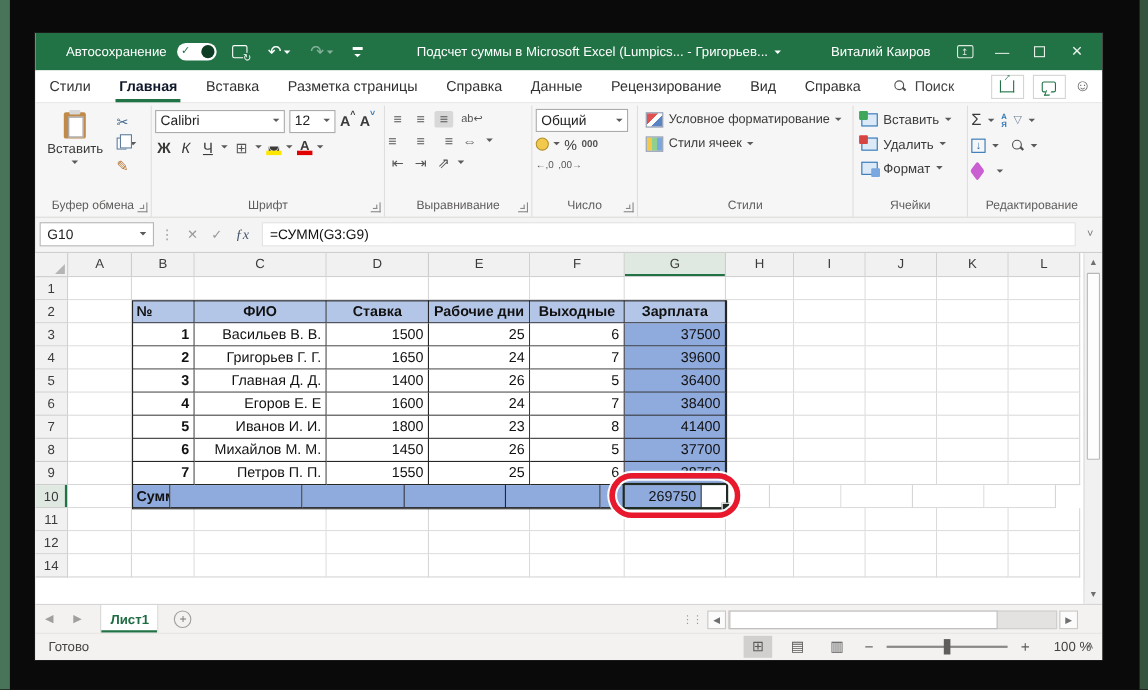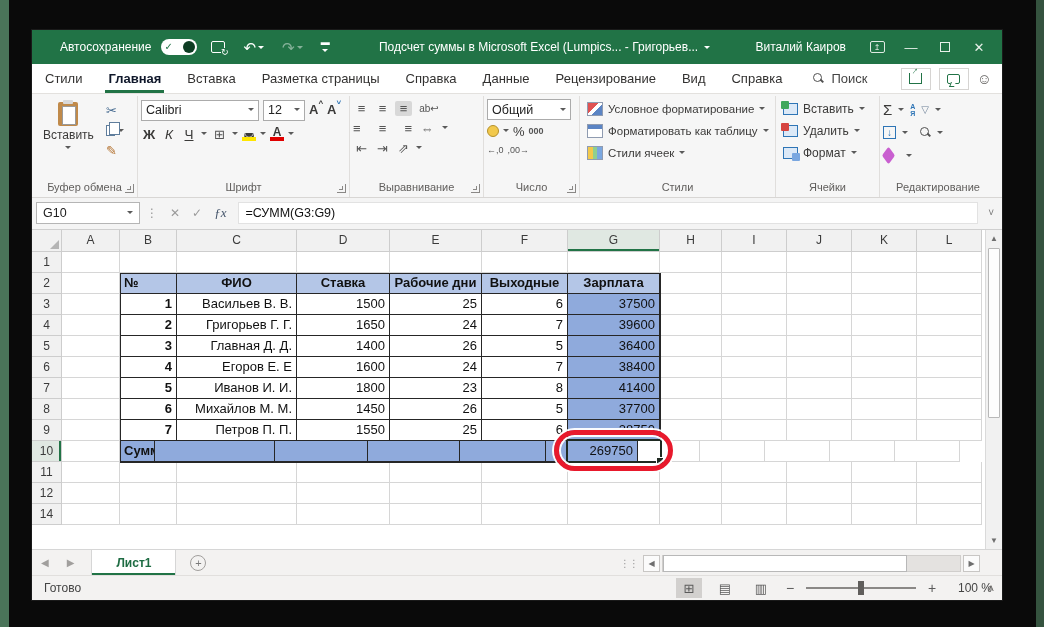--- a/index.html
+++ b/index.html
@@ -131,21 +131,21 @@
   .red-oval{position:absolute;left:522px;top:200px;width:119px;height:41px;border:5px solid #e8192c;border-radius:21px;
             box-shadow:0 0 0 2px rgba(255,255,255,.95), inset 0 0 0 2px rgba(255,255,255,.95);pointer-events:none;}
   .vscroll{position:absolute;right:0;top:0;width:17px;height:319px;background:#f1f1f1;border-left:1px solid #dadada;display:flex;flex-direction:column;}
   .sbtn{height:17px;display:flex;align-items:center;justify-content:center;color:#6e6e6e;font-size:8px;background:#f1f1f1;}
   .vthumb{margin:1px 2px;height:170px;background:#fdfdfd;border:1px solid #b8b8b8;border-radius:1px;}
   .vtrack{flex:1;}
 
   
   .sheetbar{height:26px;background:#f3f2f1;display:flex;align-items:center;flex:0 0 auto;position:relative;border-top:1px solid #d6d6d6;font-size:12px;}
   .navarr{color:#a19f9d;font-size:10px;padding:0 9px;}
-  .sheettab{height:100%;background:#fff;display:flex;align-items:center;padding:0 24px;font-weight:bold;color:#1e6c43;
+  .sheettab{height:100%;background:#fff;display:flex;align-items:center;padding:0 8px;font-weight:bold;color:#1e6c43;
             border-right:1px solid #d6d6d6;border-left:1px solid #d6d6d6;box-shadow:inset 0 -2px 0 #217346;margin-left:8px;}
   .addsheet{width:16px;height:16px;border:1px solid #a19f9d;border-radius:50%;color:#7a7a7a;font-size:11px;line-height:14px;text-align:center;margin-left:14px;}
   .hscroll{position:absolute;left:588px;right:22px;top:4px;height:18px;display:flex;align-items:center;gap:2px;}
   .hdots{color:#9a9a9a;font-size:10px;letter-spacing:-1px;margin-right:3px;}
   .hbtn{width:17px;height:17px;border:1px solid #c8c6c4;background:#fbfbfb;color:#6e6e6e;font-size:8px;display:flex;align-items:center;justify-content:center;}
   .htrack{flex:1;height:17px;background:#e4e2e0;border:1px solid #d0cecc;position:relative;}
   .hthumb{position:absolute;left:0;top:-1px;height:17px;width:82%;background:#fff;border:1px solid #b8b8b8;}
 
   
   .statusbar{height:25px;background:#f3f2f1;border-top:1px solid #e1dfdd;display:flex;align-items:center;font-size:12px;color:#444;flex:0 0 auto;}
@@ -346,25 +346,20 @@
 
       <div class="rgroup" style="width:196px">
         <div class="rbody">
           <div class="rcol">
             <span class="stbtn">
                 <span class="sticon"></span>
                 <span style="font-size:11.5px">Условное форматирование</span>
                 <span class="dd"></span>
               </span>
             <span class="stbtn">
-                <span class="sticon t2"></span>
-                <span style="font-size:11.5px">Форматировать как таблицу</span>
-                <span class="dd"></span>
-              </span>
-            <span class="stbtn">
                 <span class="sticon t3"></span>
                 <span style="font-size:11.5px">Стили ячеек</span>
                 <span class="dd"></span>
               </span>
           </div>
         </div>
         <div class="rlabel">Стили</div>
       </div>
 
       <div class="rgroup" style="width:104px">

